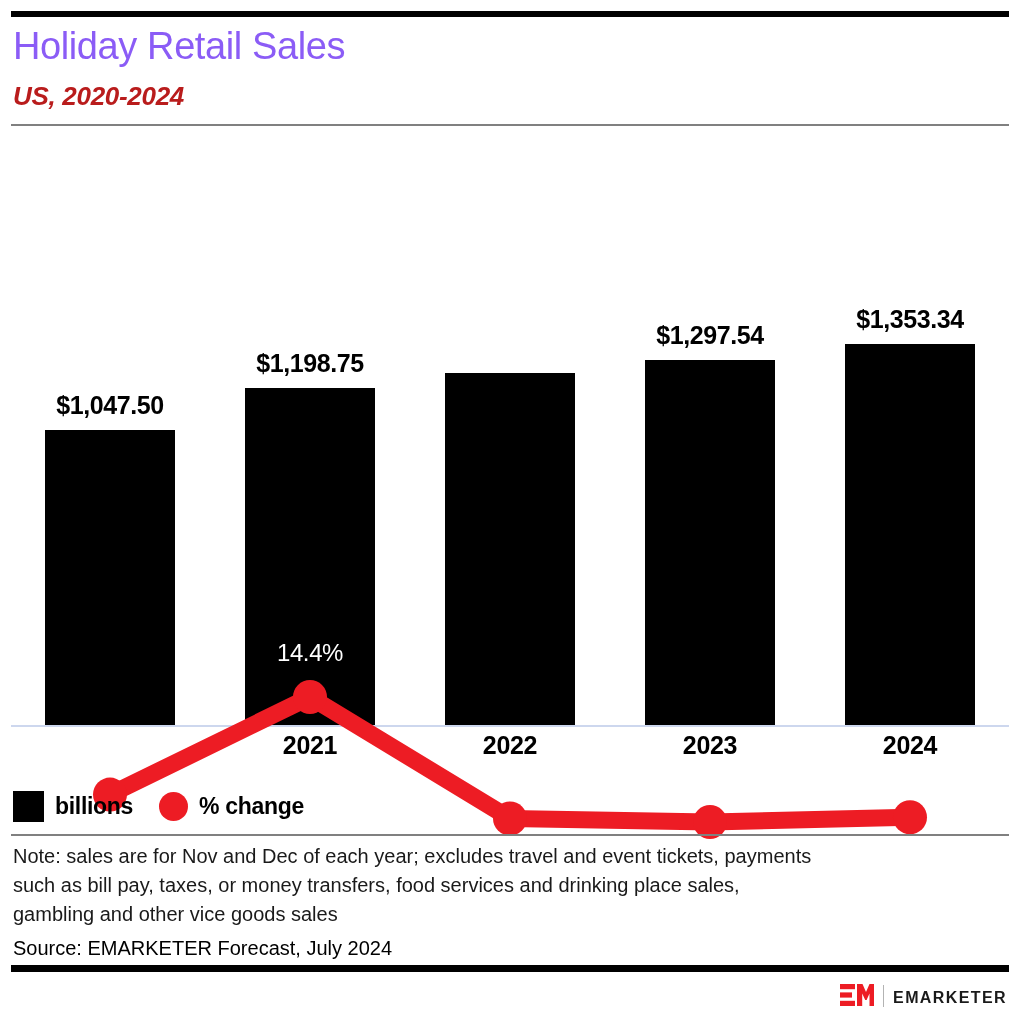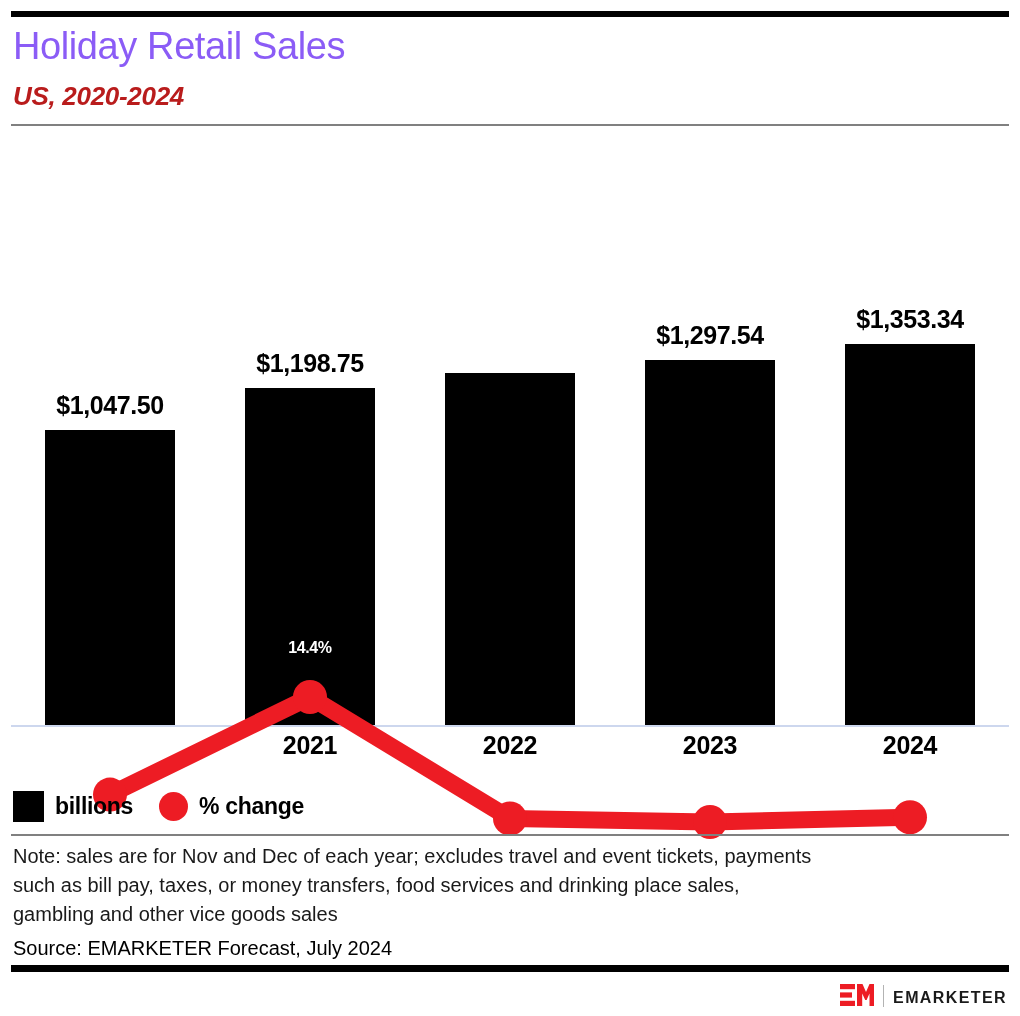--- a/index.html
+++ b/index.html
@@ -91,22 +91,22 @@
   .line-svg {
     position: absolute;
     left: 0; top: 0;
     width: 1020px;
     height: 588px;
     overflow: visible;
   }
   .pct-label {
     position: absolute;
     text-align: center;
-    font-size: 16px;
-    font-weight: bold;
+    font-size: 24px;
+    font-weight: normal;
     letter-spacing: -0.4px;
     color: #ffffff;
     white-space: nowrap;
   }
 
   
   .cat-labels {
     position: absolute;
     left: 0; top: 731px;
     width: 1020px;

